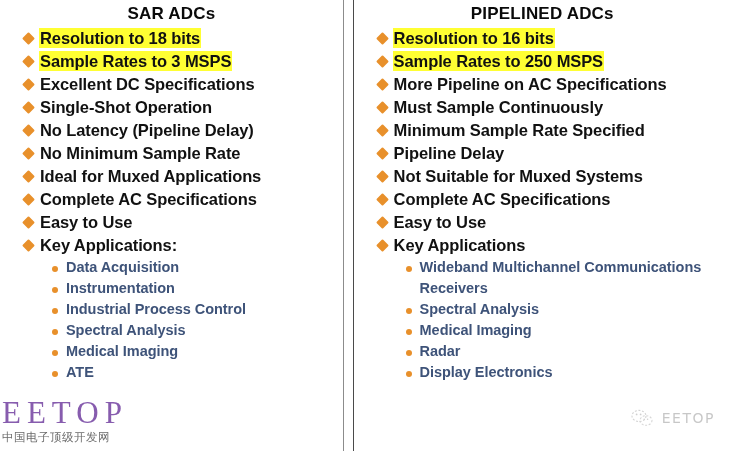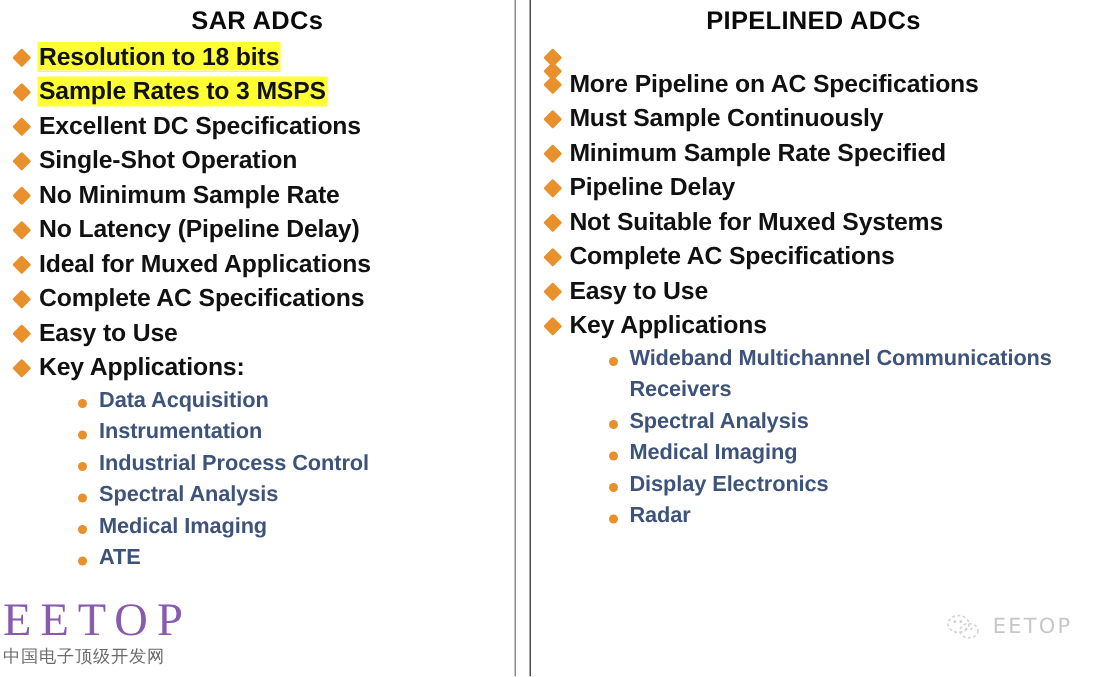--- a/index.html
+++ b/index.html
@@ -49,21 +49,21 @@
     line-height: 19px;
   }
   .bullets {
     list-style: none;
     margin: 0;
     padding: 0;
   }
   .bullet-row {
     display: flex;
     align-items: flex-start;
-    padding-left: 10px;
+    padding-left: 24px;
     margin-bottom: 0px;
   }
   .bullet-row.sub {
     padding-left: 52px;
   }
   .marker {
     flex: 0 0 auto;
     display: inline-block;
     position: relative;
     top: 7px;
@@ -161,25 +161,25 @@
         <li class="bullet-row">
           <span class="marker marker-diamond"></span>
           <span class="bullet-text">Excellent DC Specifications</span>
         </li>
         <li class="bullet-row">
           <span class="marker marker-diamond"></span>
           <span class="bullet-text">Single-Shot Operation</span>
         </li>
         <li class="bullet-row">
           <span class="marker marker-diamond"></span>
+          <span class="bullet-text">No Latency (Pipeline Delay)</span>
+        </li>
+        <li class="bullet-row">
+          <span class="marker marker-diamond"></span>
           <span class="bullet-text">No Minimum Sample Rate</span>
-        </li>
-        <li class="bullet-row">
-          <span class="marker marker-diamond"></span>
-          <span class="bullet-text">No Latency (Pipeline Delay)</span>
         </li>
         <li class="bullet-row">
           <span class="marker marker-diamond"></span>
           <span class="bullet-text">Ideal for Muxed Applications</span>
         </li>
         <li class="bullet-row">
           <span class="marker marker-diamond"></span>
           <span class="bullet-text">Complete AC Specifications</span>
         </li>
         <li class="bullet-row">
@@ -222,23 +222,25 @@
     </div>
   </div>
 
   <div class="panel panel-gap"></div>
 
   <div class="panel panel-right">
     <div class="panel-title">PIPELINED ADCs</div>
     <ul class="bullets">
         <li class="bullet-row">
           <span class="marker marker-diamond"></span>
-        </li>
-        <li class="bullet-row">
-          <span class="marker marker-diamond"></span>
+          <span class="bullet-text"><span class="hl">Resolution to 16 bits</span></span>
+        </li>
+        <li class="bullet-row">
+          <span class="marker marker-diamond"></span>
+          <span class="bullet-text"><span class="hl">Sample Rates to 250 MSPS</span></span>
         </li>
         <li class="bullet-row">
           <span class="marker marker-diamond"></span>
           <span class="bullet-text">More Pipeline on AC Specifications</span>
         </li>
         <li class="bullet-row">
           <span class="marker marker-diamond"></span>
           <span class="bullet-text">Must Sample Continuously</span>
         </li>
         <li class="bullet-row">
@@ -272,25 +274,25 @@
         <li class="bullet-row sub">
           <span class="marker marker-dot"></span>
           <span class="bullet-text">Spectral Analysis</span>
         </li>
         <li class="bullet-row sub">
           <span class="marker marker-dot"></span>
           <span class="bullet-text">Medical Imaging</span>
         </li>
         <li class="bullet-row sub">
           <span class="marker marker-dot"></span>
+          <span class="bullet-text">Radar</span>
+        </li>
+        <li class="bullet-row sub">
+          <span class="marker marker-dot"></span>
           <span class="bullet-text">Display Electronics</span>
-        </li>
-        <li class="bullet-row sub">
-          <span class="marker marker-dot"></span>
-          <span class="bullet-text">Radar</span>
         </li>
       </ul>
 
     <div class="wm-right">
       <span class="wechat-icon">
         <svg width="22" height="18" viewBox="0 0 22 18" aria-hidden="true">
           <ellipse cx="8" cy="7" rx="7" ry="5.6" fill="none" stroke="#b0b0b0" stroke-width="1.1" stroke-dasharray="2 1.6"></ellipse>
           <circle cx="5.6" cy="5.4" r="0.9" fill="#a8a8a8"></circle>
           <circle cx="9.6" cy="5.4" r="0.9" fill="#a8a8a8"></circle>
           <ellipse cx="15" cy="11.5" rx="6" ry="4.8" fill="none" stroke="#b6b6b6" stroke-width="1.1" stroke-dasharray="2 1.6"></ellipse>

